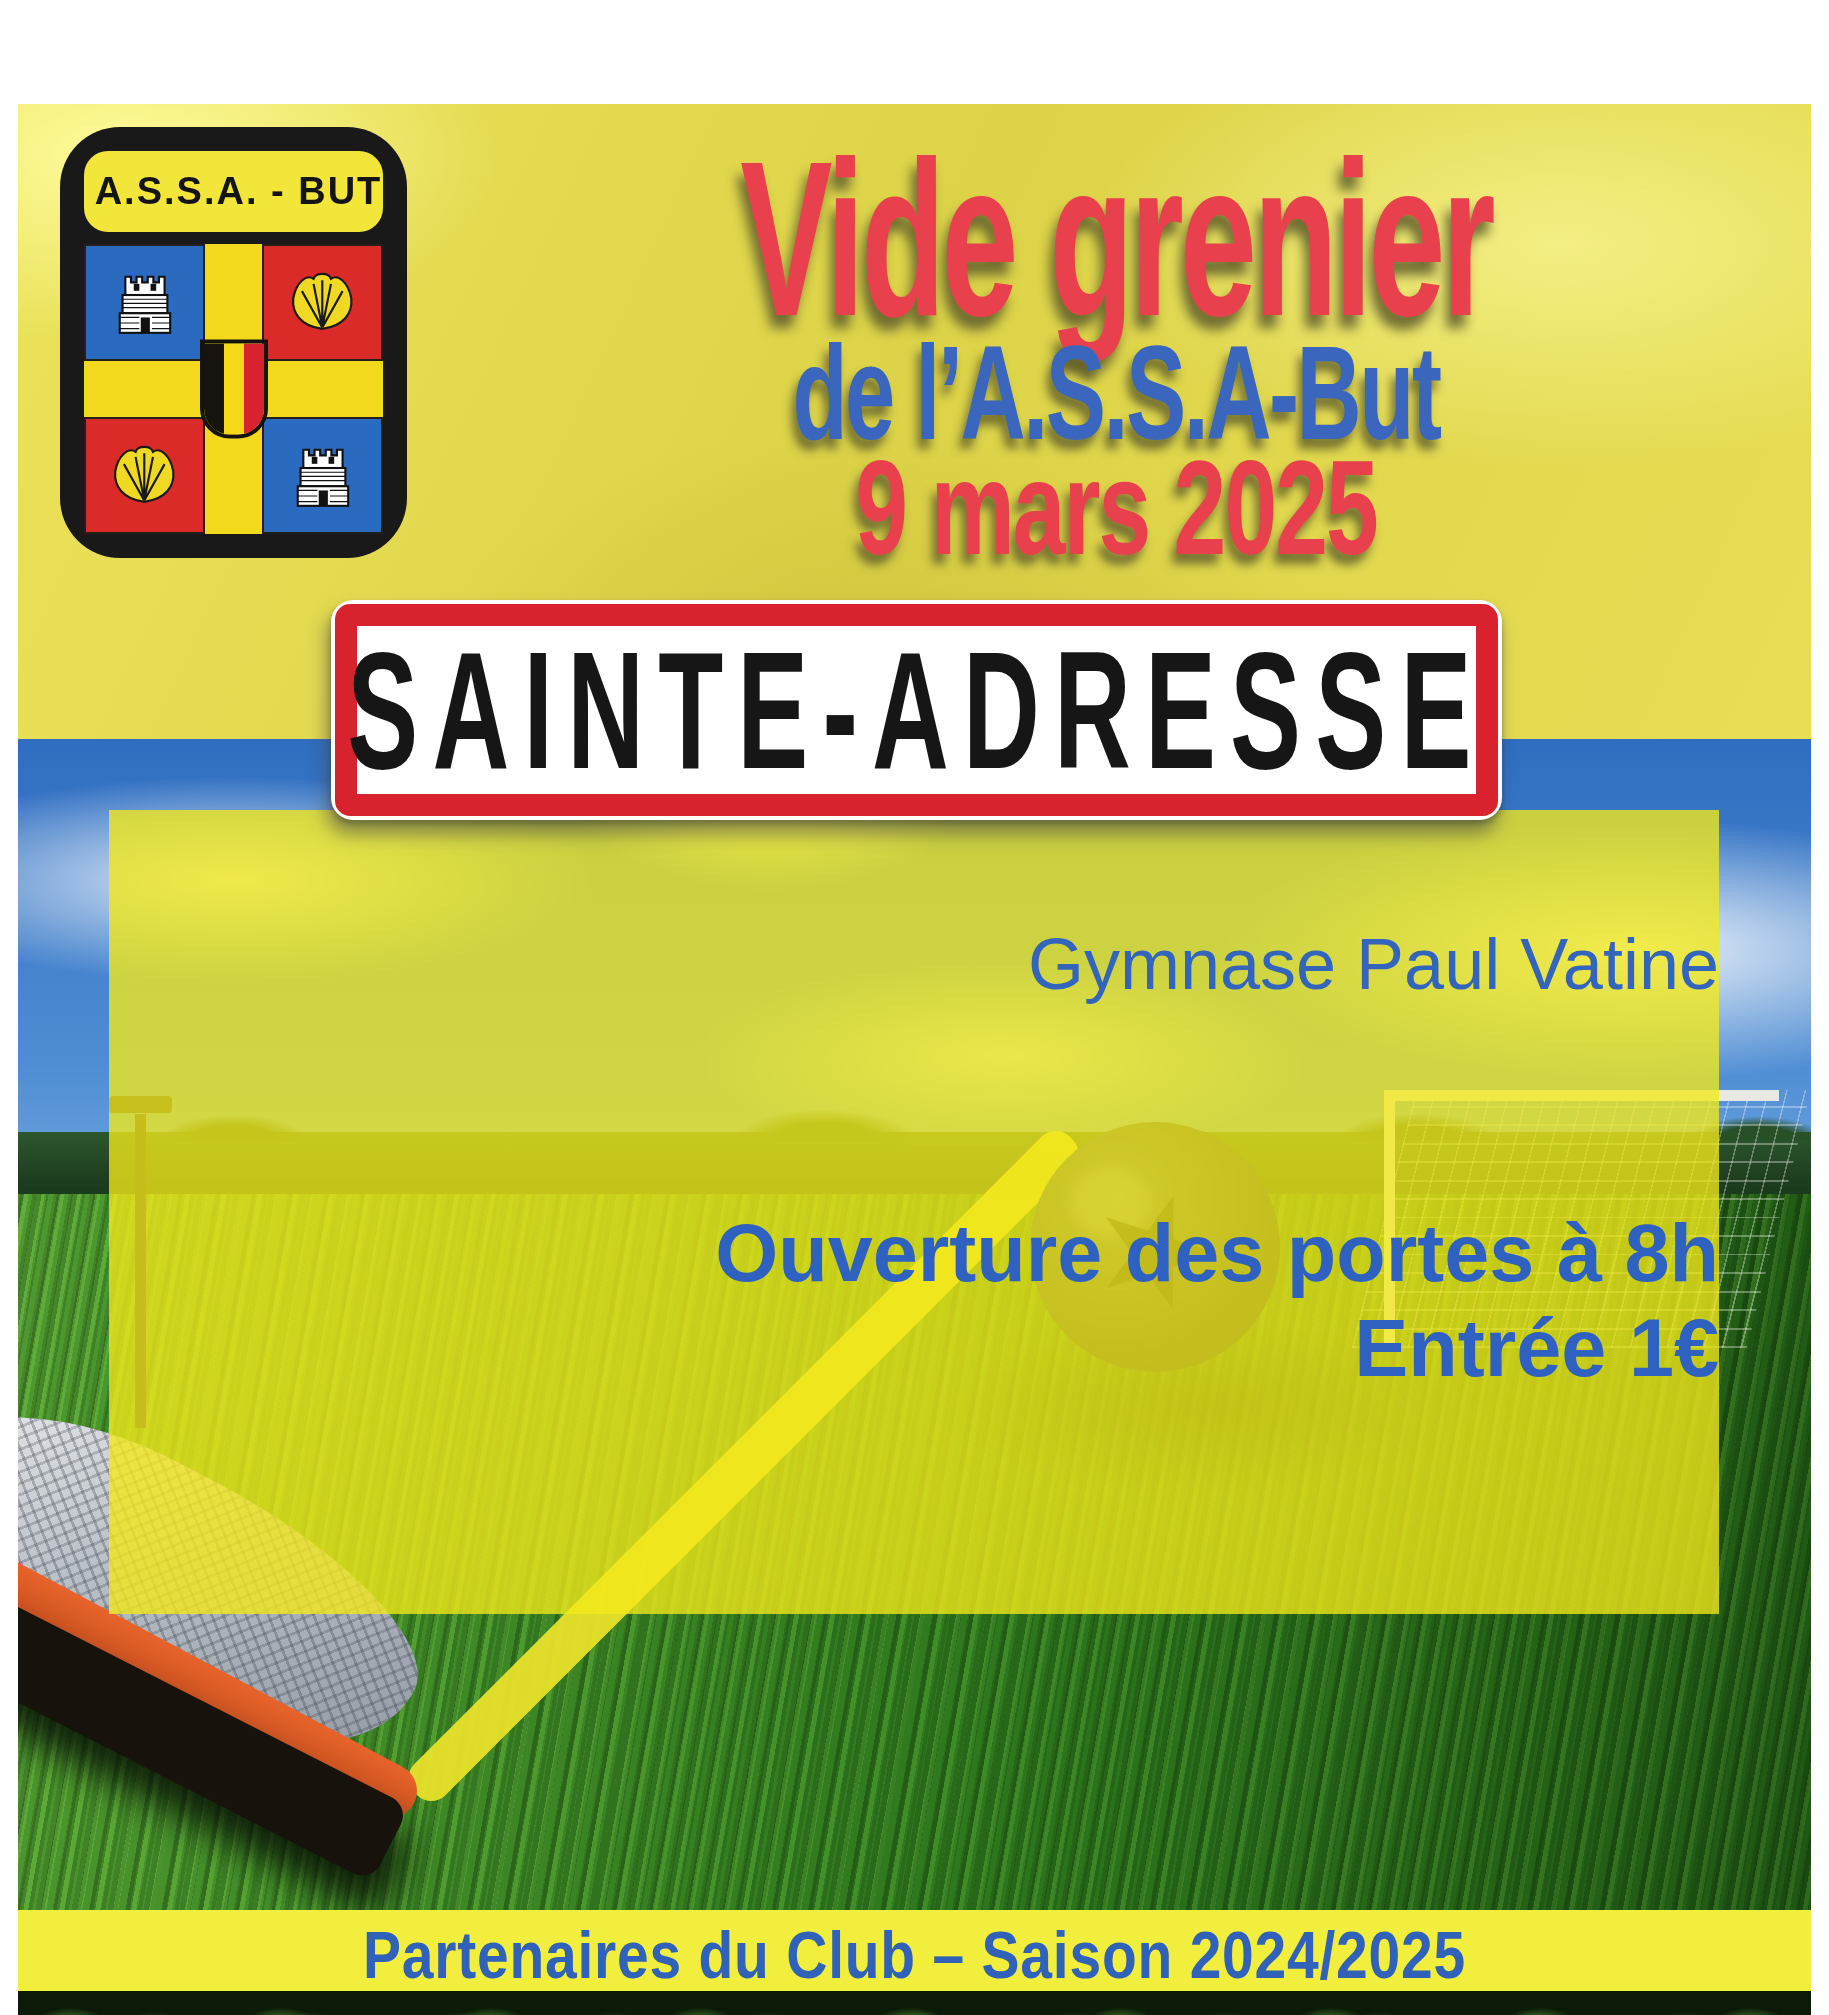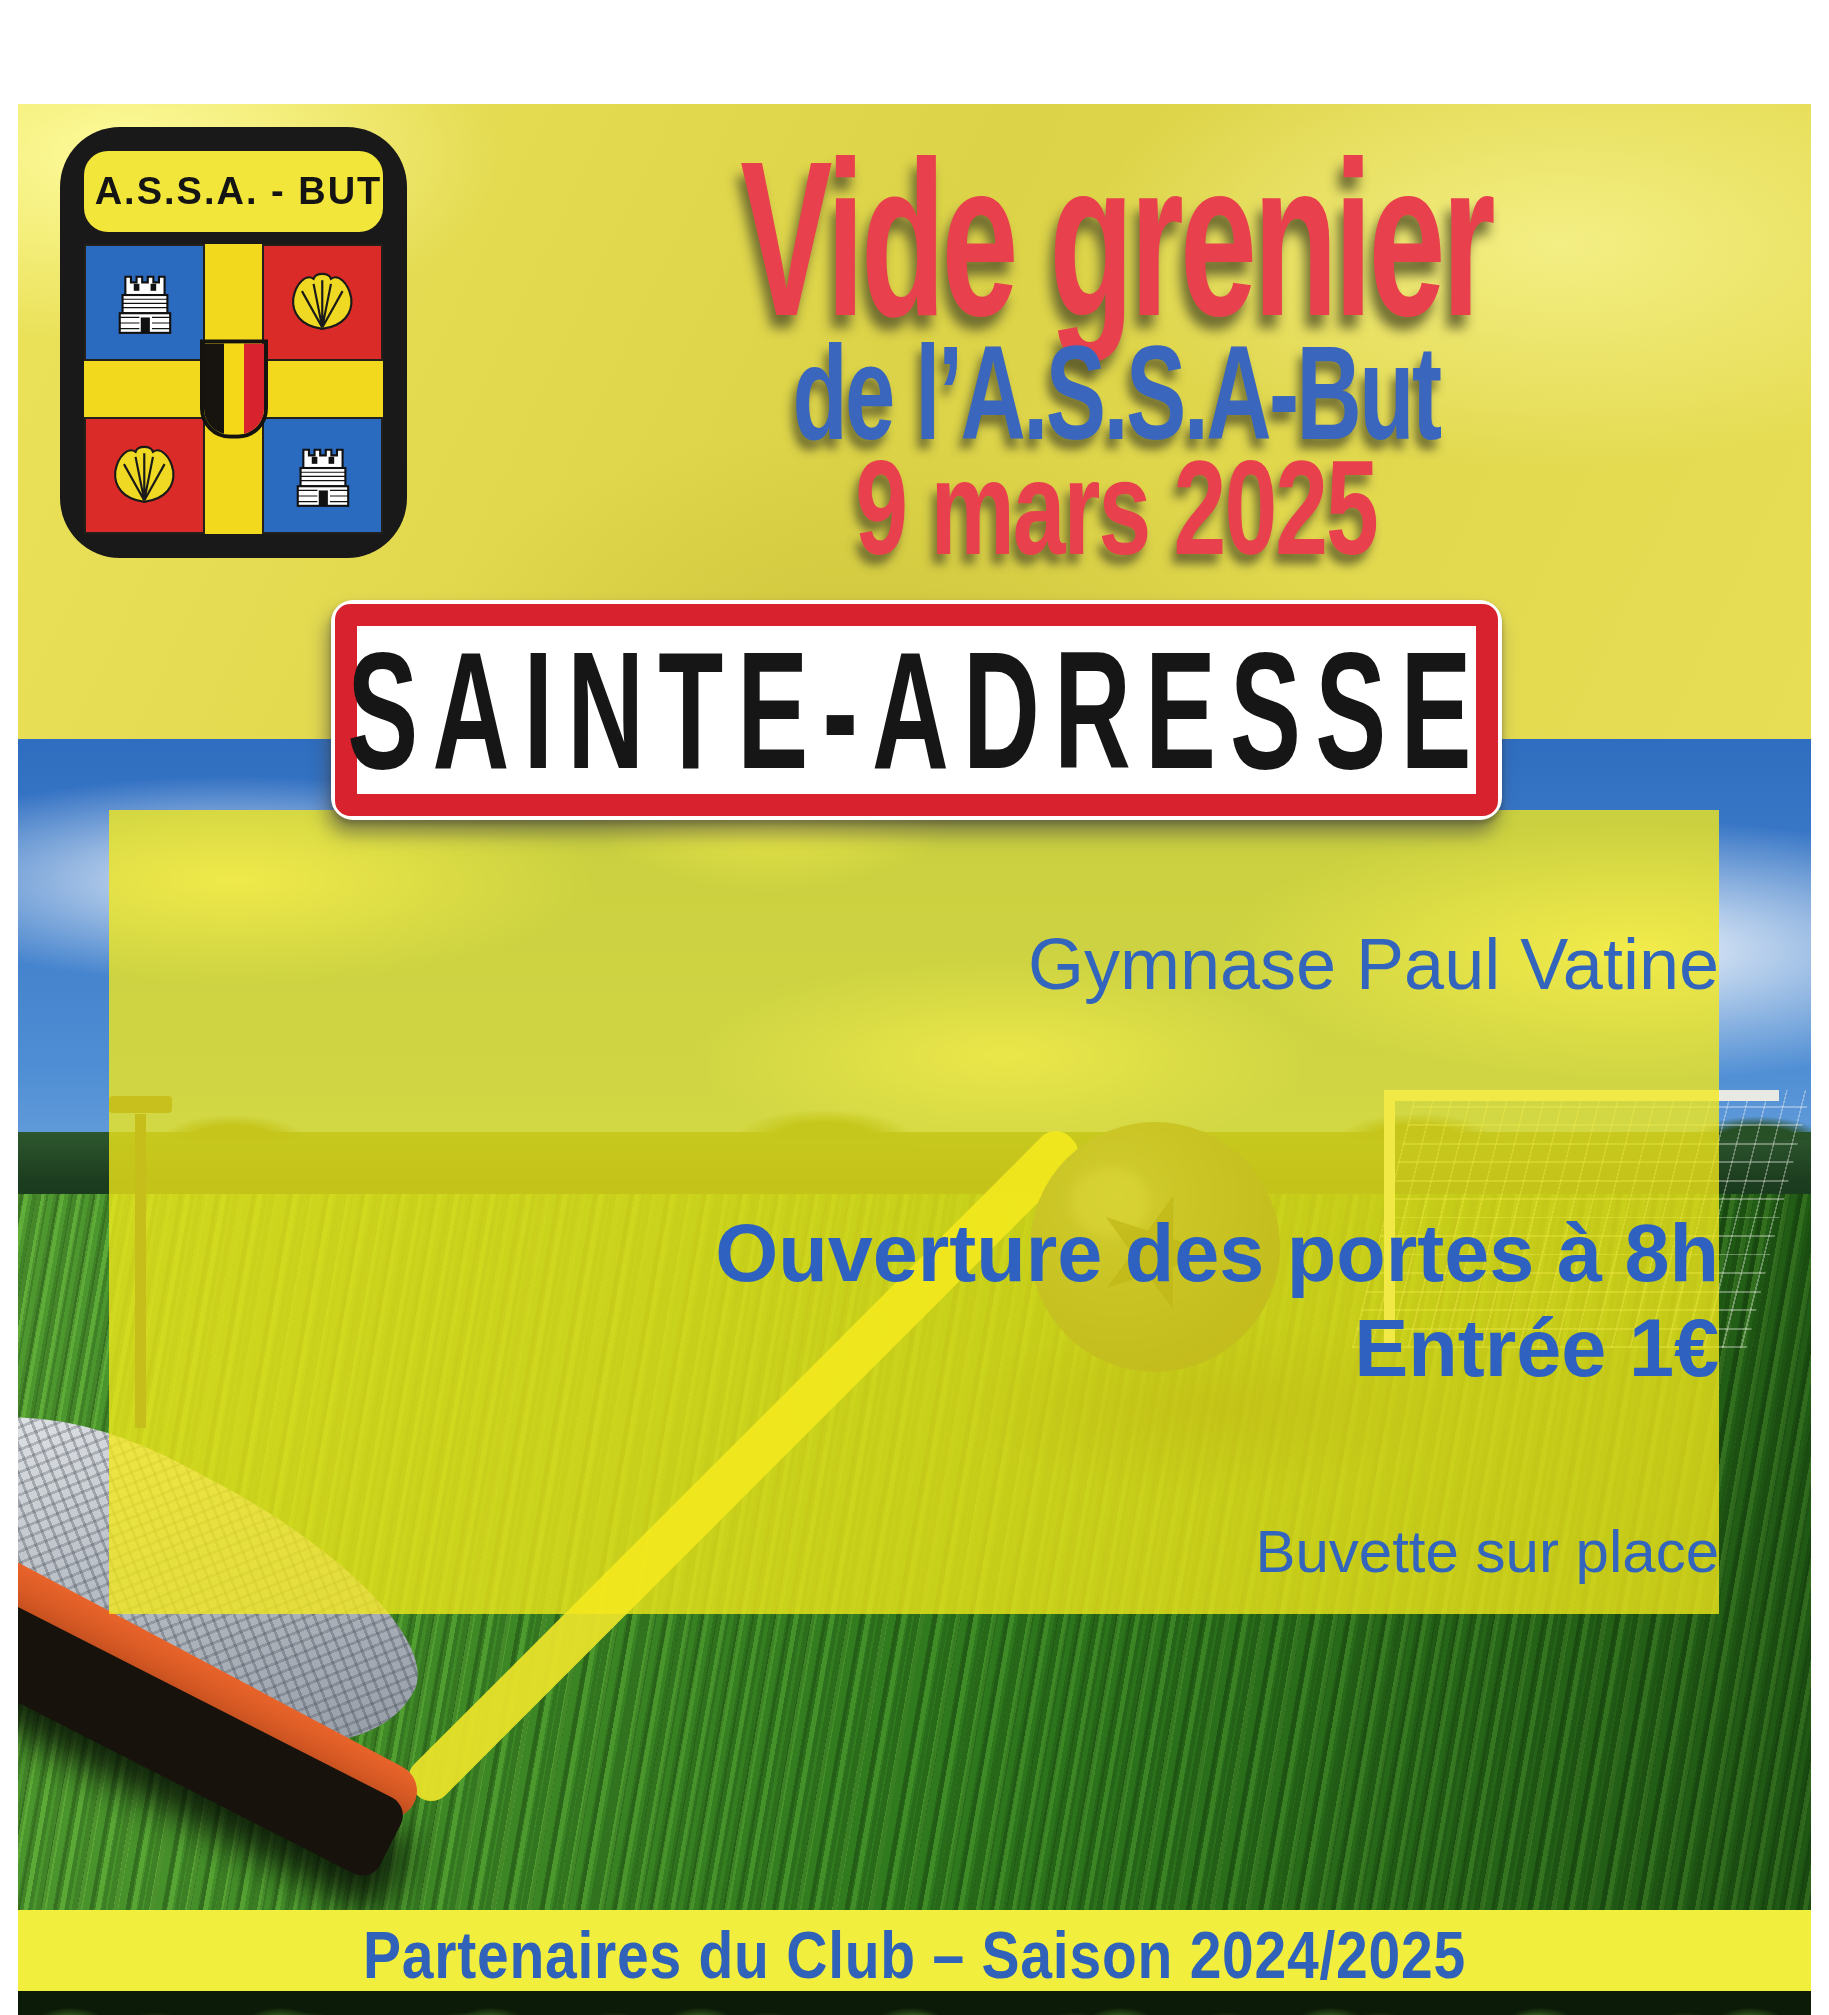--- a/index.html
+++ b/index.html
@@ -199,21 +199,20 @@
     <div class="ball"></div>
     <div class="boot-upper"></div>
     <div class="boot-rim"></div>
     <div class="boot-sole"></div>
 
     <div class="overlay"></div>
     <div class="ovtext">
       <div class="ov" id="venue1">Gymnase Paul Vatine</div>
       <div class="ov" id="opening">Ouverture des portes à 8h</div>
       <div class="ov" id="entry">Entrée 1€</div>
-      <div class="ov" id="buvette">Buvette sur place</div>
     </div>
   </div>
 
   <div class="sec" id="band">
     <span>Partenaires du Club – Saison 2024/2025</span>
   </div>
 
   <div class="sec" id="grass">
 
     

